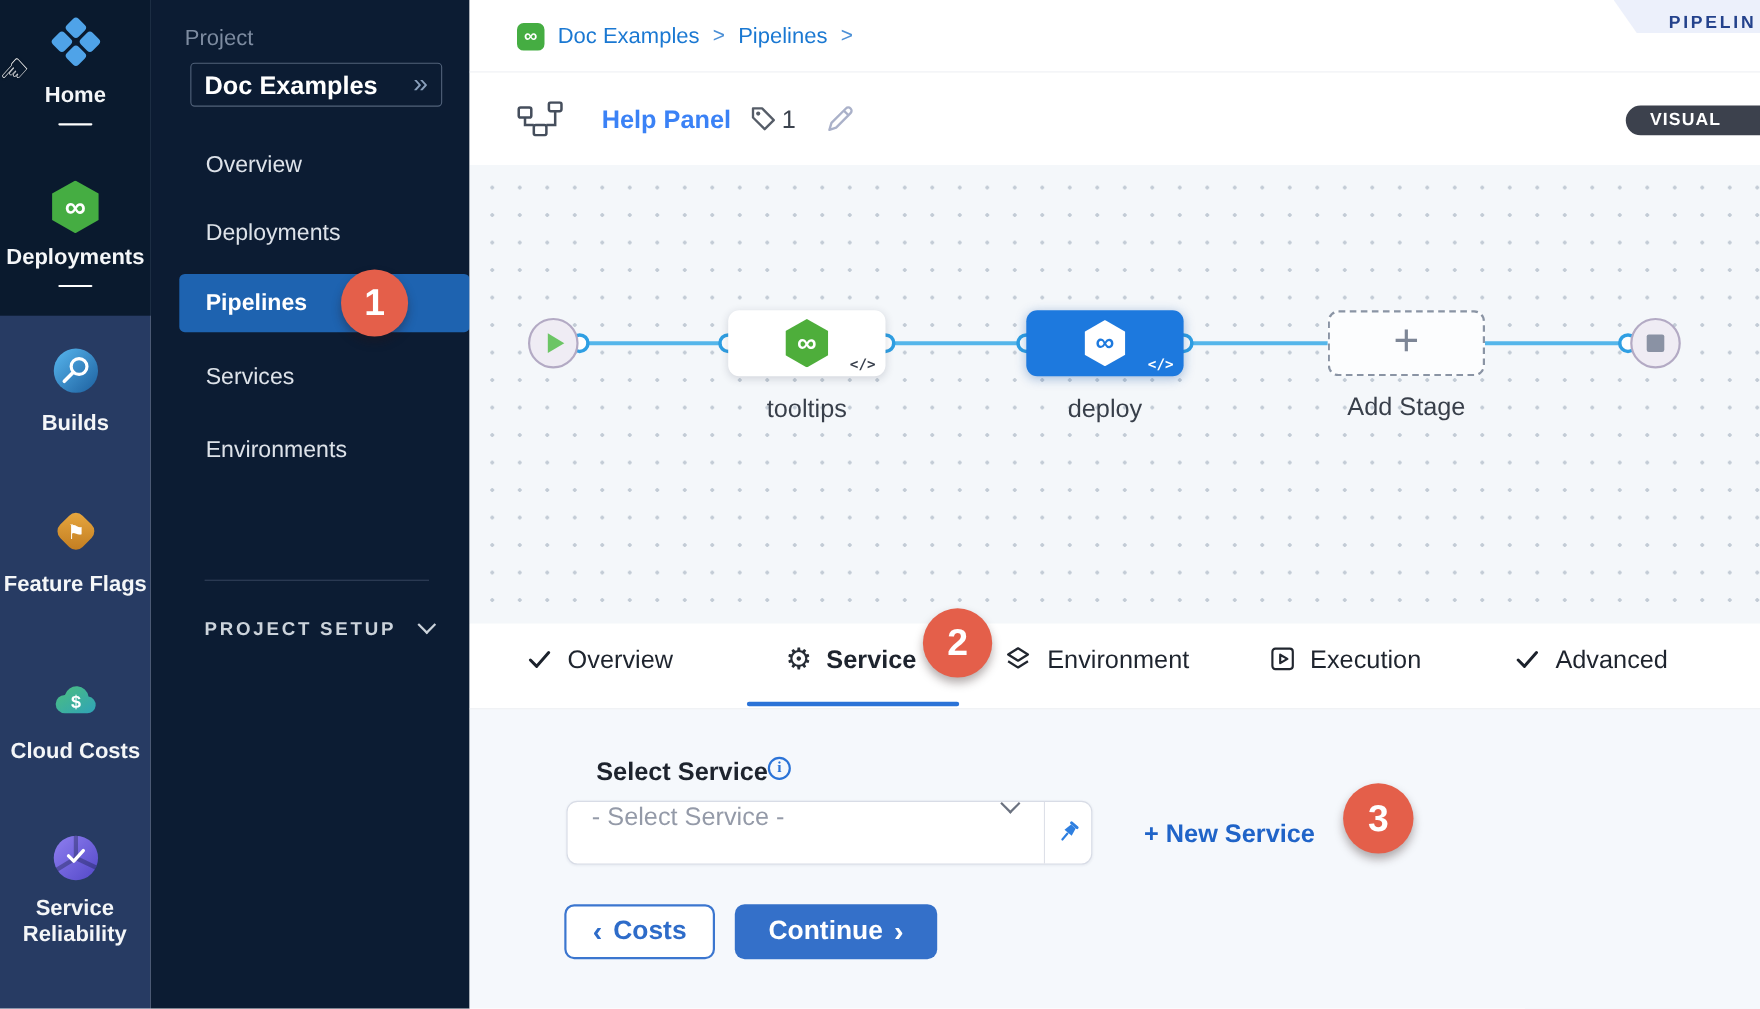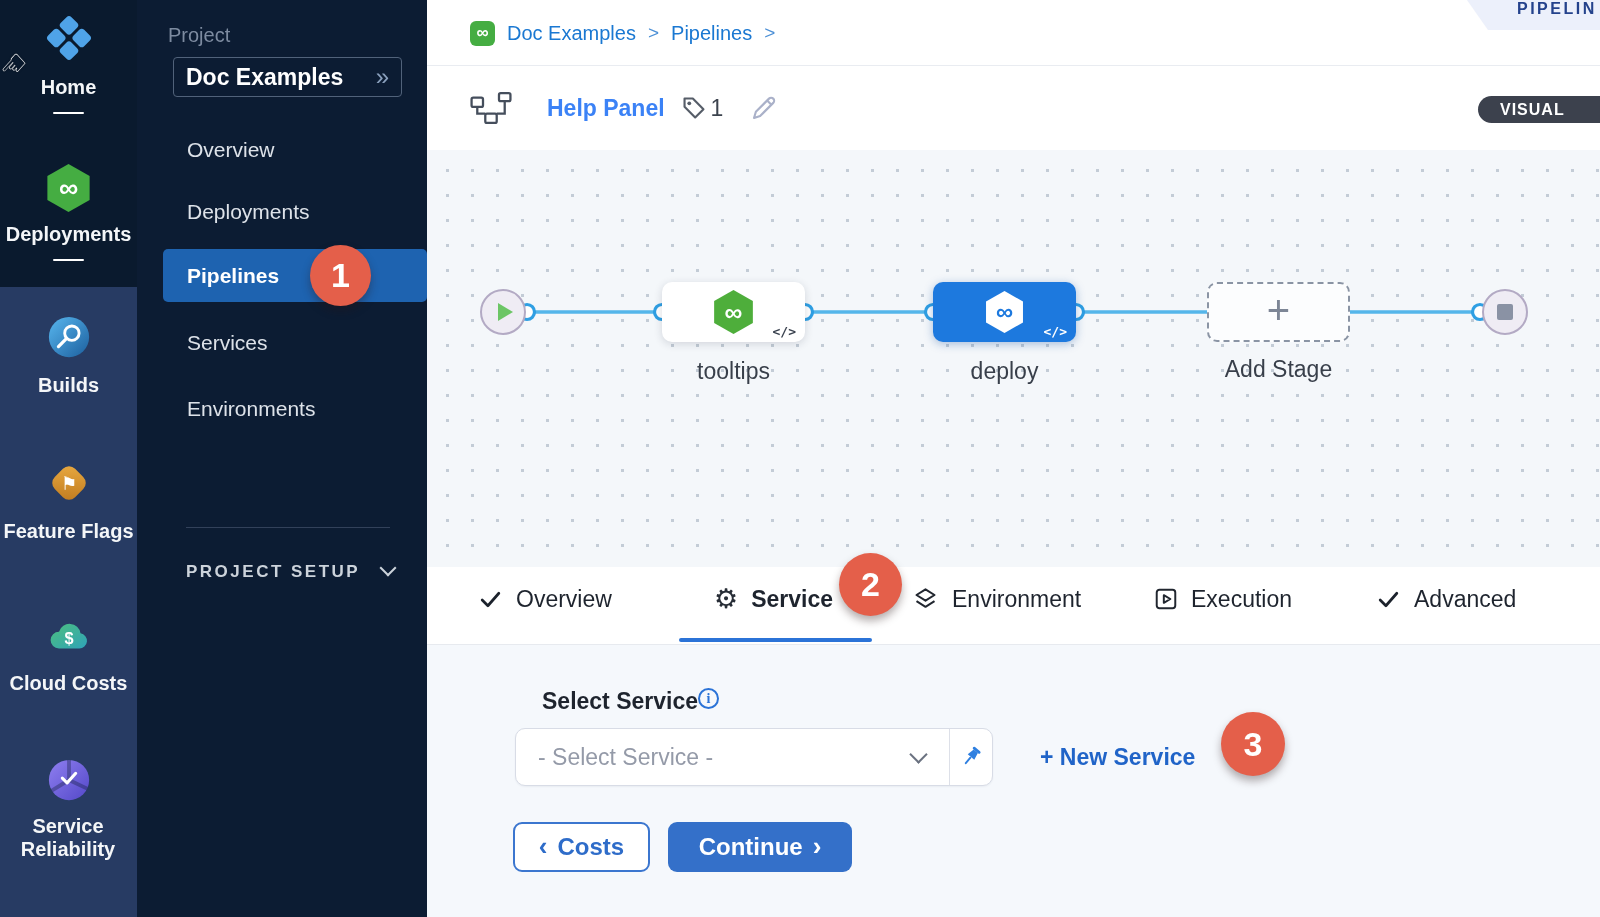--- a/index.html
+++ b/index.html
@@ -39,21 +39,21 @@
   
   .main{position:absolute;left:427px;top:0;width:1173px;height:917px;background:#ffffff;}
   .breadcrumb-bar{position:absolute;left:0;top:0;width:1173px;height:66px;background:#ffffff;border-bottom:1px solid #e9ecf1;box-sizing:border-box;}
   .crumbs{position:absolute;left:43px;top:0;height:66px;display:flex;align-items:center;gap:12px;}
   .harness-sq{width:25px;height:25px;border-radius:6px;background:#45ad42;color:#fff;display:flex;align-items:center;justify-content:center;font-size:17px;font-weight:bold;}
   .crumb-link{color:#1a78d2;font-size:20px;cursor:pointer;}
   .crumb-sep{color:#4b8fd6;font-size:19px;}
 
   .ribbon{position:absolute;left:1040px;top:0;width:133px;height:30px;background:#ecf0fb;
     clip-path:polygon(0 0,100% 0,100% 100%,21px 100%);filter:drop-shadow(-1px 1px 0 #d7def4);
-    display:flex;align-items:flex-start;}
+    display:flex;align-items:flex-end;}
   .ribbon span{padding-left:50px;color:#24428c;font-size:16px;font-weight:700;letter-spacing:2.5px;}
 
   .title-bar{position:absolute;left:0;top:66px;width:1173px;height:84px;background:#ffffff;}
   .title-row{position:absolute;left:43px;top:0;height:84px;display:flex;align-items:center;}
   .page-title{font-size:23px;font-weight:700;color:#3b82f6;margin-left:35px;}
   .tag-wrap{display:flex;align-items:center;margin-left:16px;gap:4px;}
   .tag-count{font-size:23px;color:#3c434e;}
   .visual-pill{position:absolute;left:1051px;top:96px;width:130px;height:27px;background:#3c414d;border-radius:14px 0 0 14px;
     color:#ffffff;font-size:16px;font-weight:700;letter-spacing:1px;display:flex;align-items:center;padding-left:22px;box-sizing:border-box;}
 
@@ -80,21 +80,21 @@
   .tab-underline{position:absolute;left:252px;top:71px;width:193px;height:4px;background:#2b73d7;border-radius:2px;}
   .gear-glyph{font-size:27px;line-height:1;color:#272d36;}
 
   
   .form-area{position:absolute;left:0;top:645px;width:1173px;height:272px;background:#f5f8fc;}
   .field-label-row{position:absolute;left:88px;top:43px;display:flex;align-items:flex-start;gap:0;margin-left:27px;}
   .field-label{font-size:23px;font-weight:600;color:#1e242e;}
   .info-icon{width:21px;height:21px;border-radius:50%;border:2px solid #2b73d7;color:#2b73d7;font-size:14px;font-weight:700;
     display:flex;align-items:center;justify-content:center;box-sizing:border-box;font-family:"Liberation Serif",serif;}
   .dropdown{position:absolute;left:88px;top:83px;width:478px;height:58px;background:#ffffff;border:1px solid #d8dce6;border-radius:10px;
-    box-sizing:border-box;display:flex;align-items:center;box-shadow:0 1px 2px rgba(40,50,80,.06);cursor:pointer;}
+    box-sizing:border-box;display:flex;box-shadow:0 1px 2px rgba(40,50,80,.06);cursor:pointer;}
   .dd-text{flex:1;padding-left:22px;font-size:23px;color:#949aa8;}
   .dd-chev{width:11px;height:11px;border-right:2.5px solid #6b7280;border-bottom:2.5px solid #6b7280;transform:rotate(45deg);margin-right:24px;margin-top:-5px;}
   .dd-pin{width:42px;align-self:stretch;border-left:1px solid #dde0e8;display:flex;align-items:center;justify-content:center;cursor:pointer;}
   .new-service{position:absolute;left:613px;top:87px;height:50px;display:flex;align-items:center;font-size:23px;font-weight:700;color:#2064c8;cursor:pointer;}
   .btn{position:absolute;top:177px;height:50px;border-radius:9px;display:flex;align-items:center;justify-content:center;gap:10px;
     font-size:24px;font-weight:700;box-sizing:border-box;cursor:pointer;}
   .btn-back{left:86px;width:137px;background:#ffffff;border:2px solid #3b76cf;color:#2e6cc9;}
   .btn-continue{left:241px;width:184px;background:#3470c9;color:#ffffff;}
   .btn-chev{font-size:26px;font-weight:700;line-height:1;margin-top:-3px;}
 </style>

